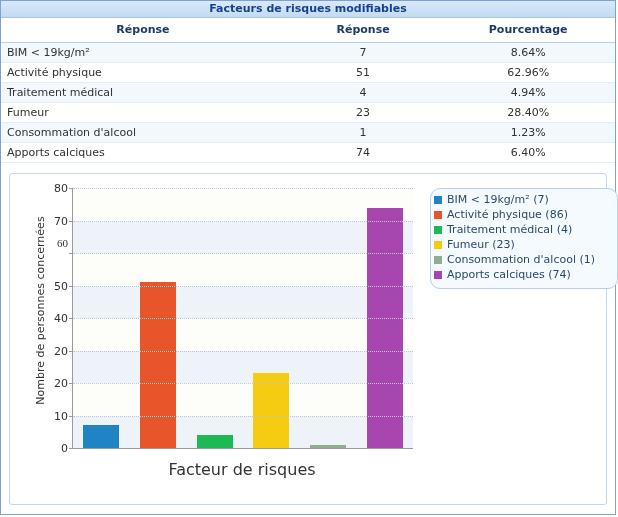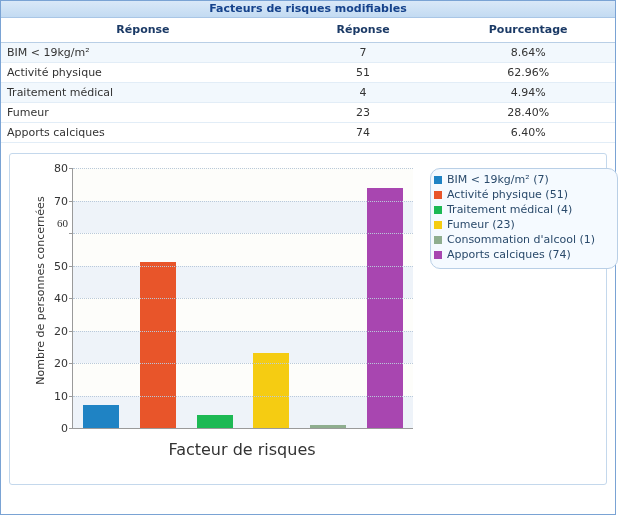--- a/index.html
+++ b/index.html
@@ -203,20 +203,25 @@
       </tr>
       <tr class="odd">
         <td class="col-resp">Traitement médical</td>
         <td class="col-count">4</td>
         <td class="col-pct">4.94%</td>
       </tr>
       <tr class="even">
         <td class="col-resp">Fumeur</td>
         <td class="col-count">23</td>
         <td class="col-pct">28.40%</td>
+      </tr>
+      <tr class="odd">
+        <td class="col-resp">Consommation d'alcool</td>
+        <td class="col-count">1</td>
+        <td class="col-pct">1.23%</td>
       </tr>
       <tr class="even">
         <td class="col-resp">Apports calciques</td>
         <td class="col-count">74</td>
         <td class="col-pct">6.40%</td>
       </tr>
     </tbody>
   </table>
 
   <div class="chart-wrap">
@@ -263,21 +268,21 @@
           <div class="tickmark" style="top: 0px;"></div>
         </div>
       <div class="xlabel">Facteur de risques</div>
       <div class="legend" id="legend">
           <div class="legend-item">
             <span class="legend-swatch" style="background: rgb(31, 131, 196);"></span>
             <span class="legend-text">BIM &lt; 19kg/m² (7)</span>
           </div>
           <div class="legend-item">
             <span class="legend-swatch" style="background: rgb(232, 85, 42);"></span>
-            <span class="legend-text">Activité physique (51)</span>
+            <span class="legend-text">Activité physique (86)</span>
           </div>
           <div class="legend-item">
             <span class="legend-swatch" style="background: rgb(29, 185, 84);"></span>
             <span class="legend-text">Traitement médical (4)</span>
           </div>
           <div class="legend-item">
             <span class="legend-swatch" style="background: rgb(245, 204, 18);"></span>
             <span class="legend-text">Fumeur (23)</span>
           </div>
           <div class="legend-item">

